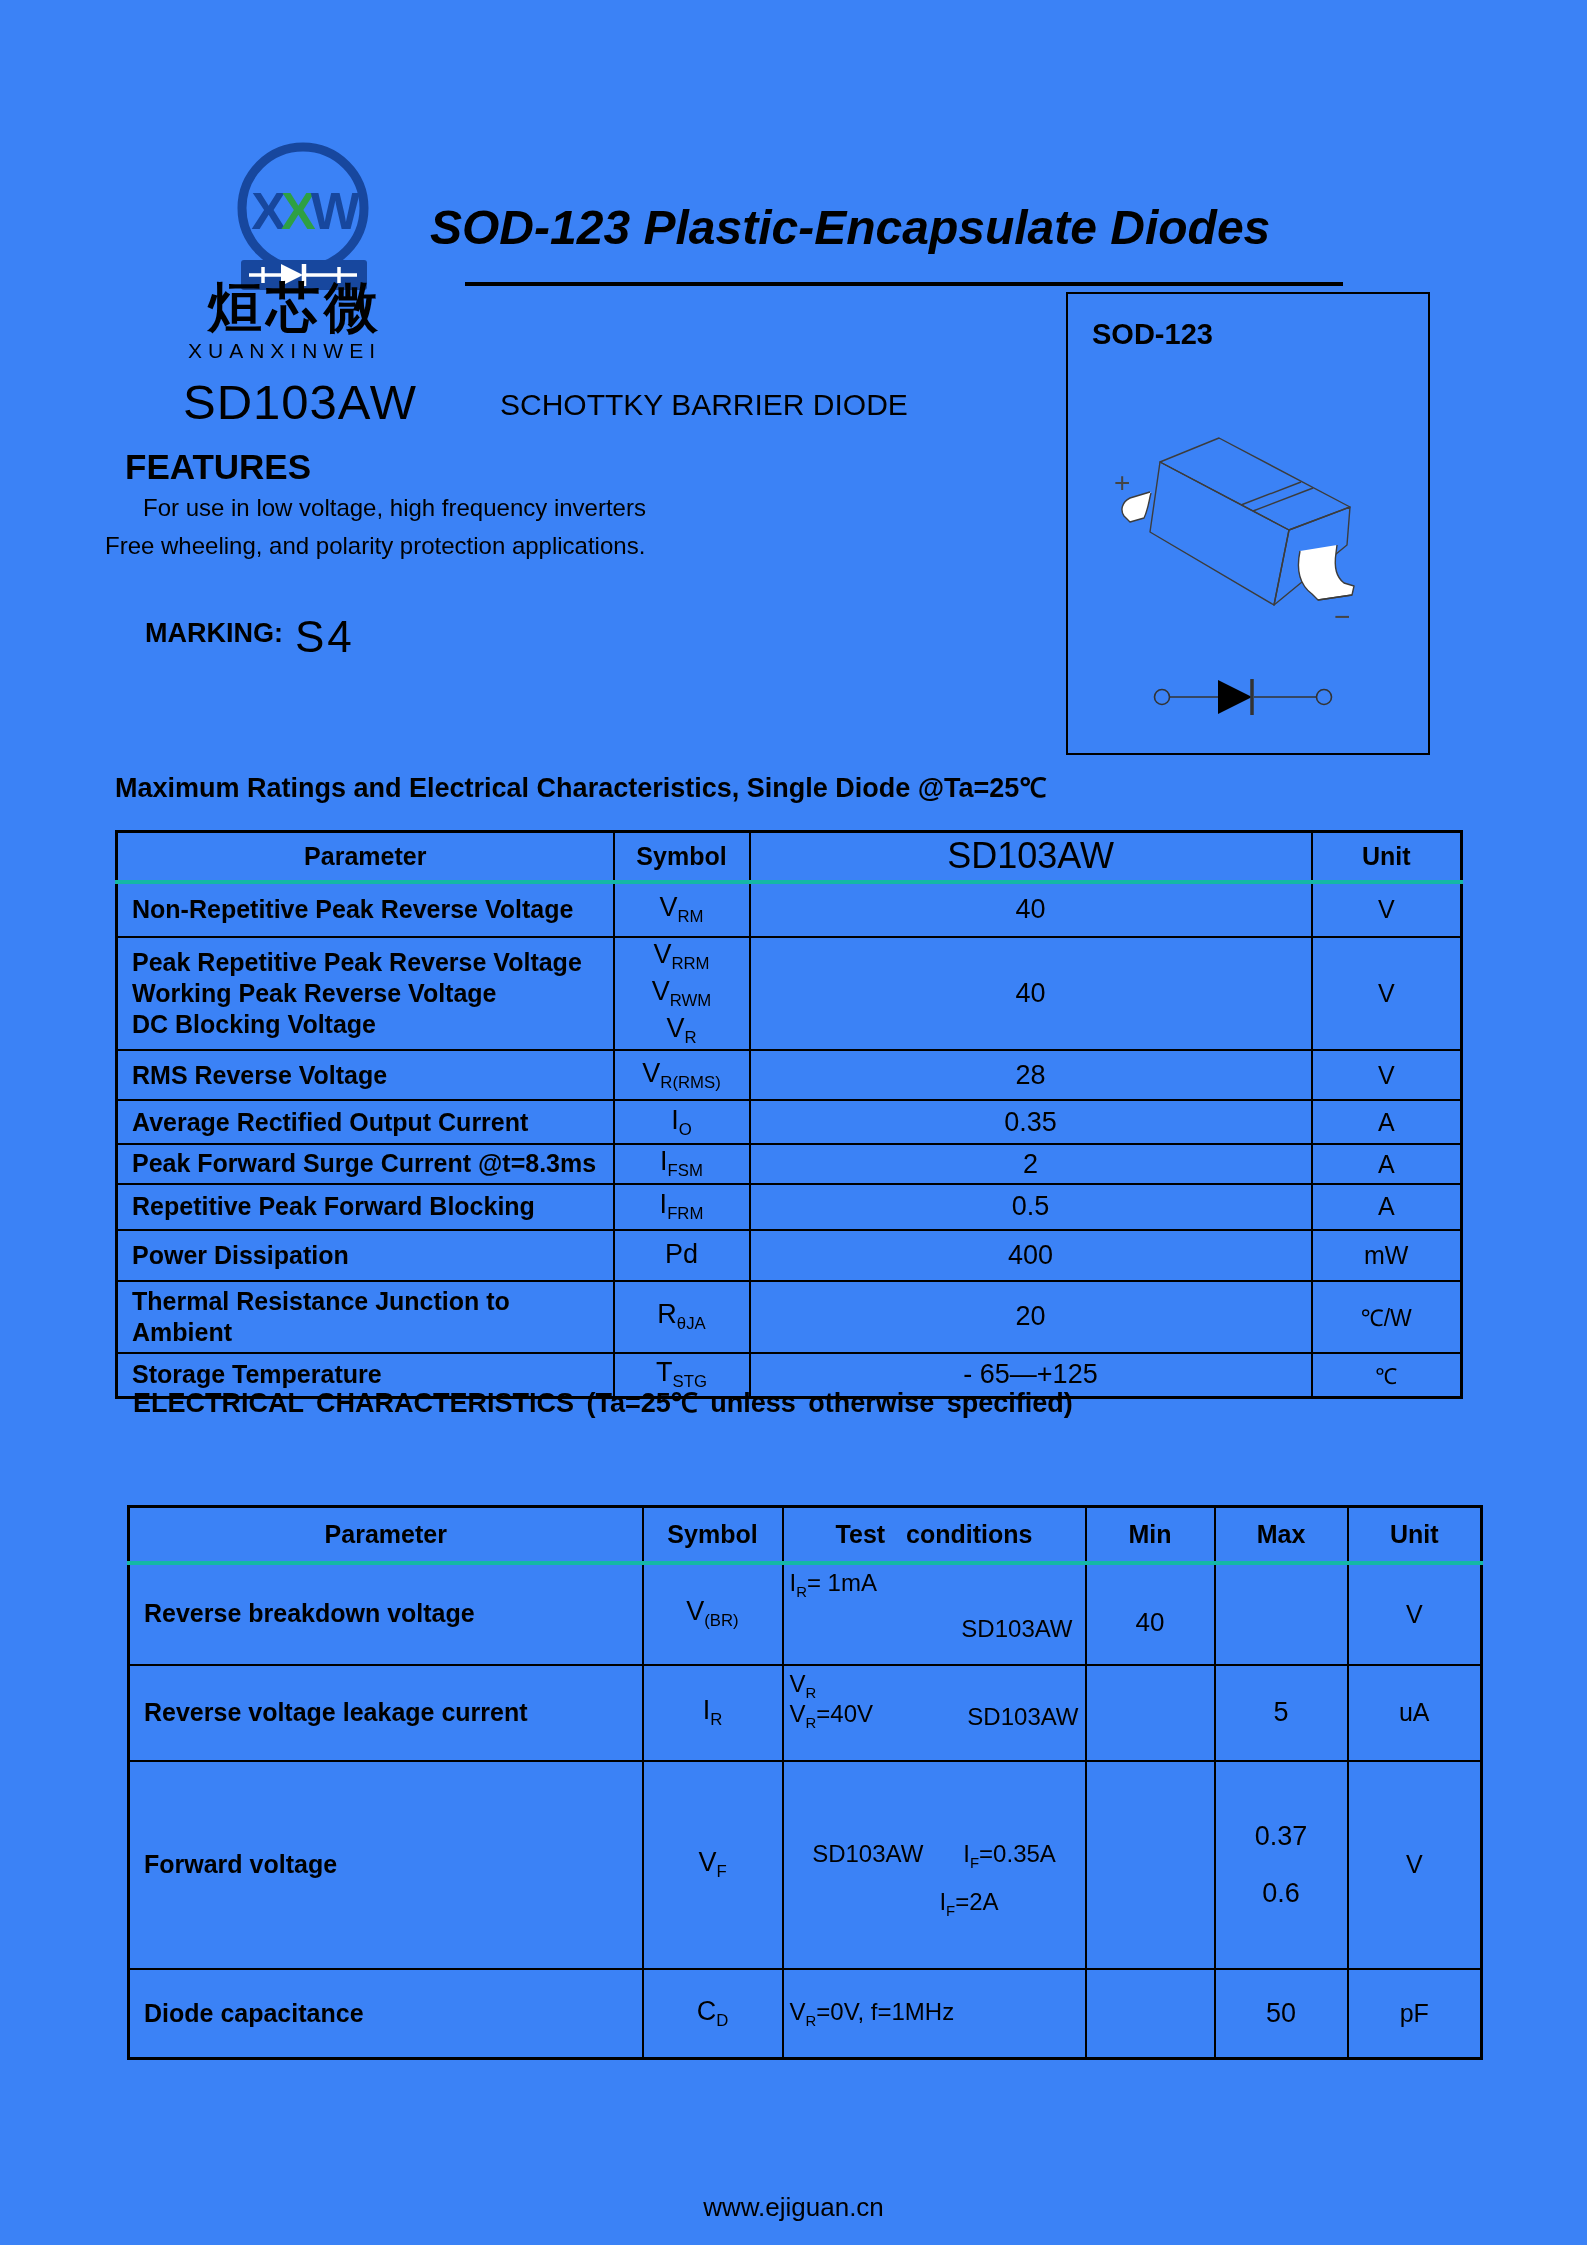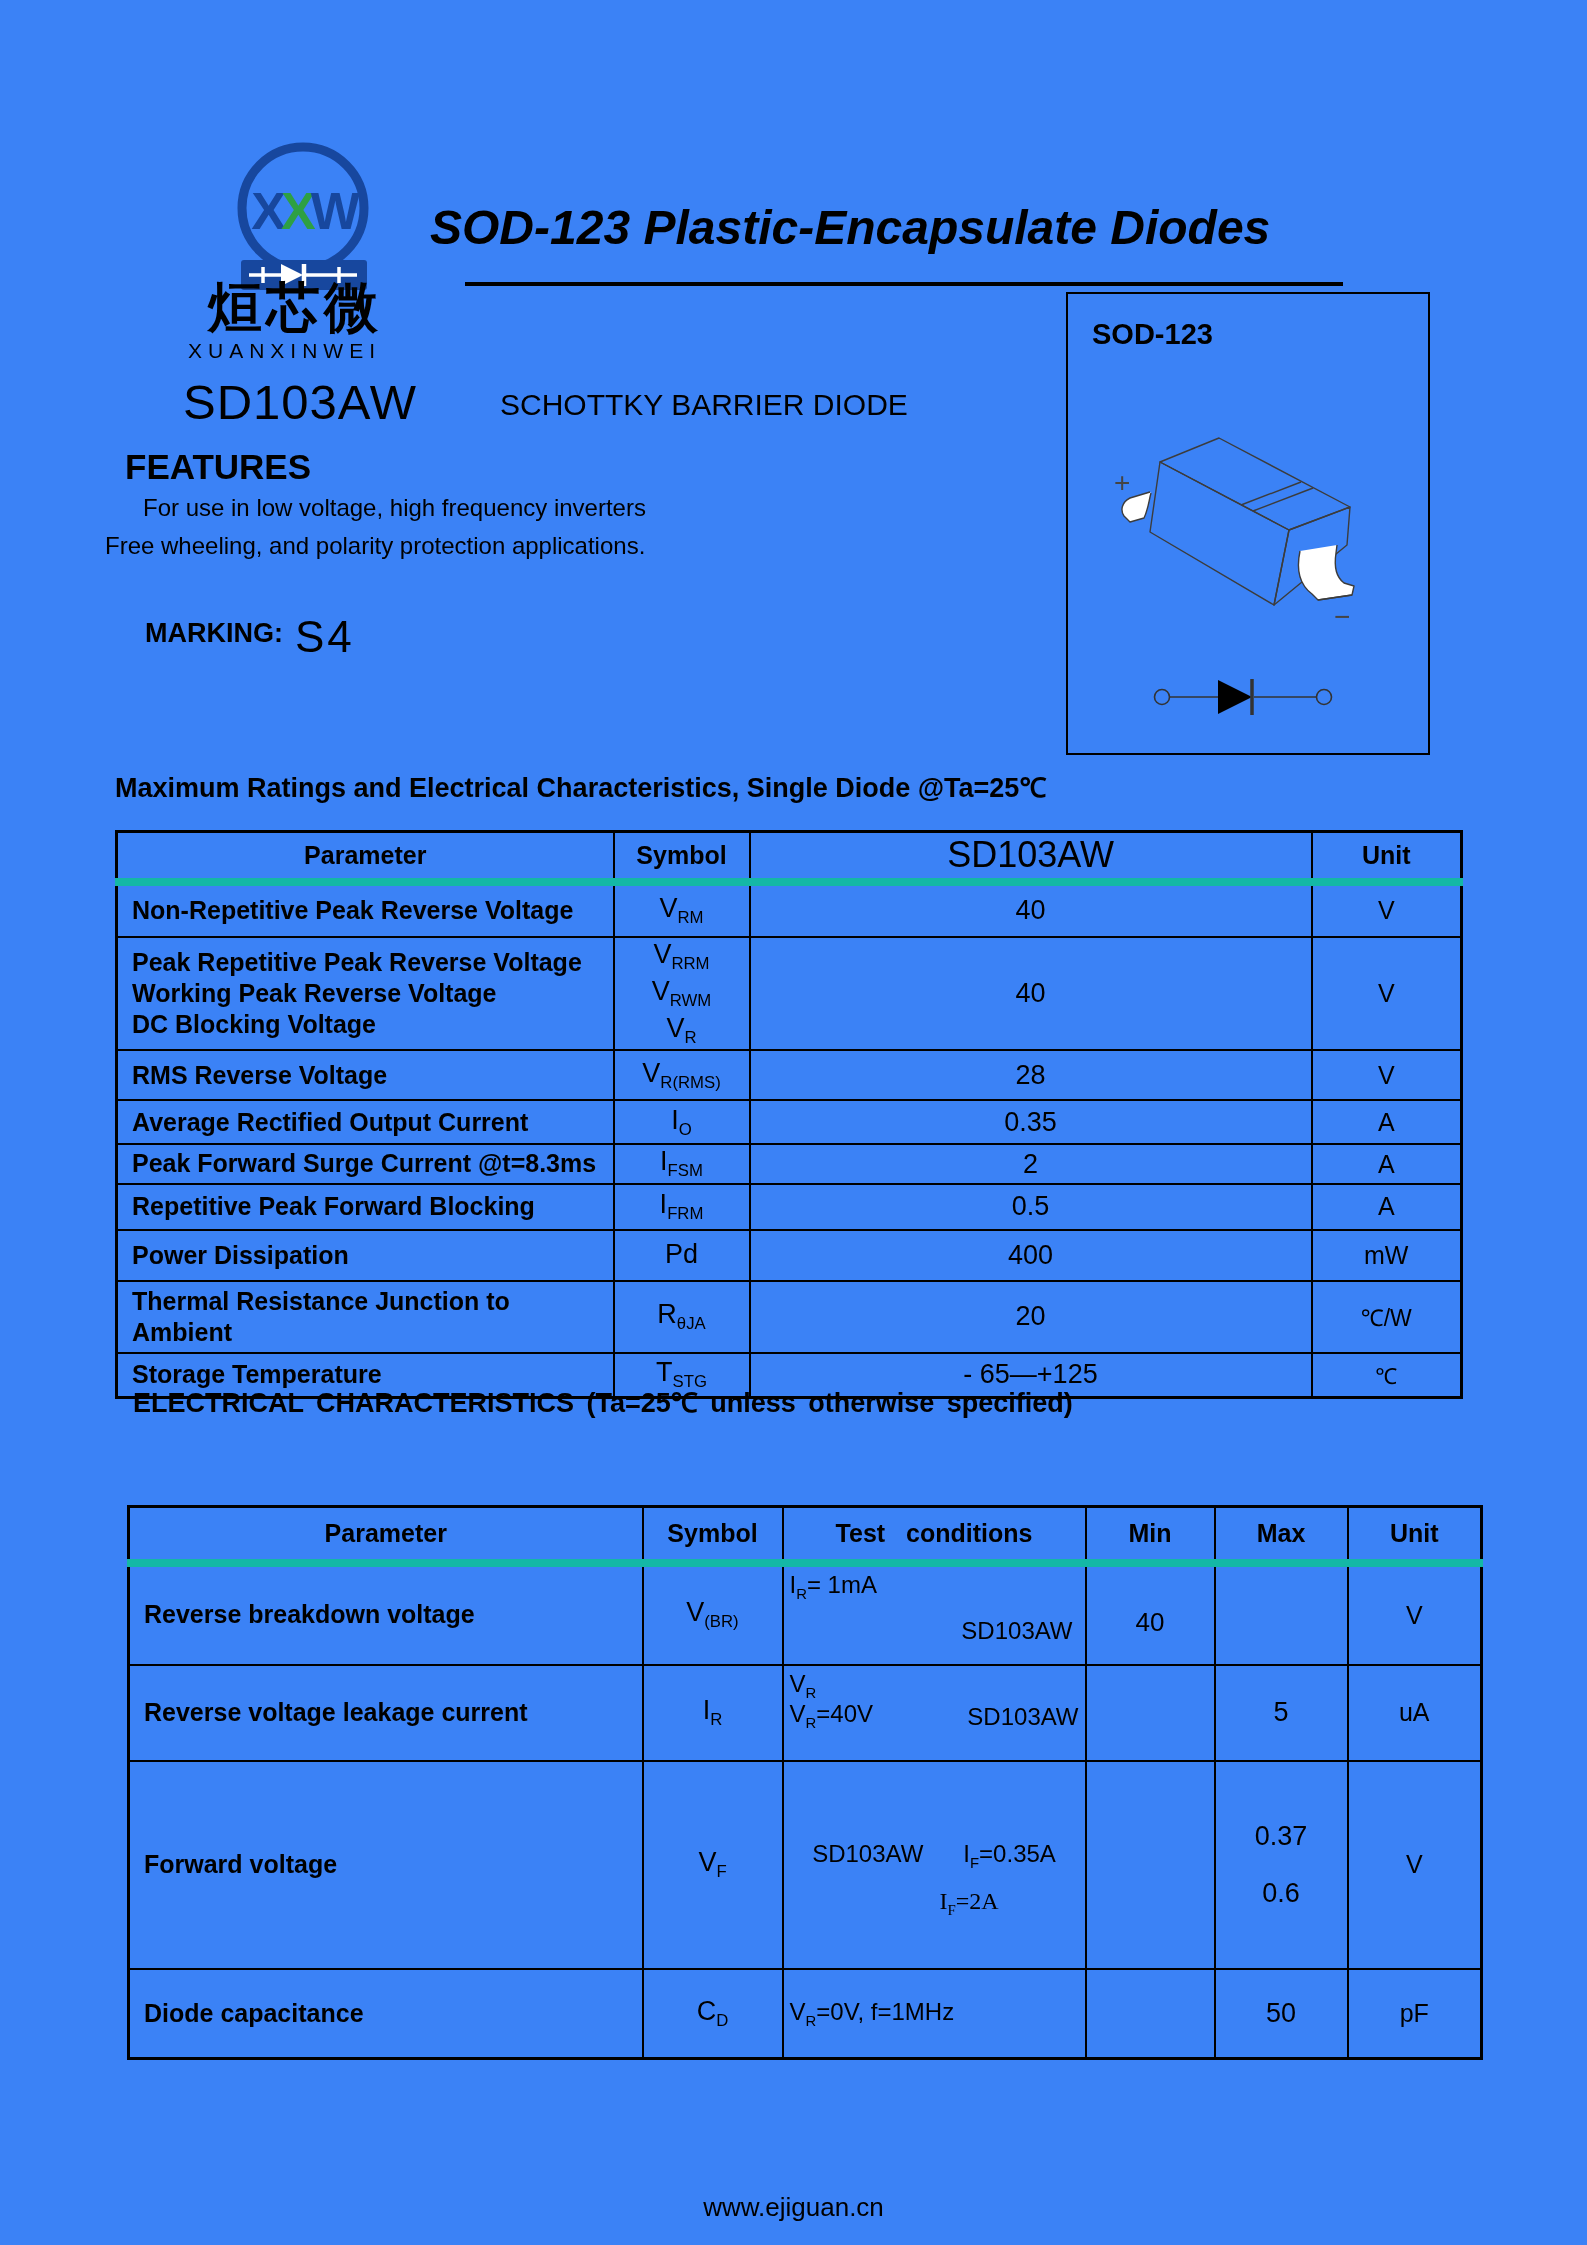--- a/index.html
+++ b/index.html
@@ -23,33 +23,33 @@
   
   .pkg-box{left:1066px;top:292px;width:364px;height:463px;border:2px solid #000;box-sizing:border-box;}
   .pkg-label{left:24px;top:24px;font-size:29px;font-weight:bold;position:absolute;}
   
   .sec1{left:115px;top:760px;font-size:27px;font-weight:bold;margin-top:8px;}
   .sec2{left:133px;top:1383px;font-size:27px;font-weight:bold;word-spacing:5px;}
   
   table{border-collapse:collapse;table-layout:fixed;}
   .dtab{position:absolute;border:3px solid #000;}
   .dtab td{border:2px solid #000;vertical-align:middle;padding:0;overflow:hidden;}
-  .dtab tr.head td{border-bottom:8px solid #14b8a6;text-align:center;font-weight:bold;font-size:25px;margin-top:27px;}
+  .dtab tr.head td{border-bottom:4px solid #14b8a6;text-align:center;font-weight:bold;font-size:25px;margin-top:27px;}
   .t1{left:115px;top:830px;width:1345px;}
   .t2{left:127px;top:1505px;width:1353px;}
   td.param{text-align:left;padding:4px 10px 4px 14px;font-weight:bold;font-size:25px;line-height:1.25;}
   td.sym{text-align:center;font-size:27px;line-height:1.25;}
   td.val{text-align:center;font-size:27px;}
   td.unit{text-align:center;font-size:25px;}
   td.big-head{font-size:36px !important;font-weight:normal !important;}
   .t2 td.tc{font-size:24px;vertical-align:top;padding:4px 6px;}
   .tc-line-right{text-align:right;padding-right:6px;margin-top:16px;}
   .tc-flex{display:flex;justify-content:space-between;align-items:flex-end;}
   .tc-center{display:flex;justify-content:center;gap:40px;margin-top:74px;}
-  .tc-center2{text-align:center;padding-left:70px;margin-top:18px;font-family:Liberation Serif, serif;}
+  .tc-center2{text-align:center;padding-left:70px;margin-top:18px;}
   td.minb{vertical-align:bottom;text-align:center;font-size:26px;padding-bottom:26px;}
   td.max2{line-height:2.1;}
   
   .footer{left:0;top:2192px;width:1587px;text-align:center;font-size:26px;}
 </style>
 </head>
 <body>
 
 <div class="page">
 

